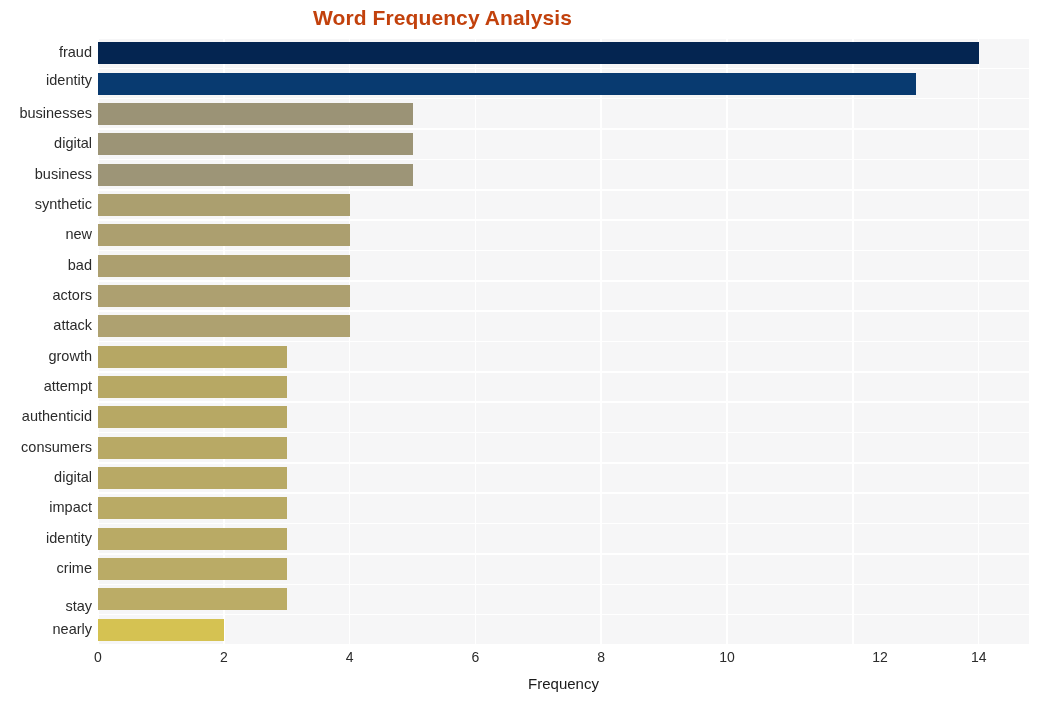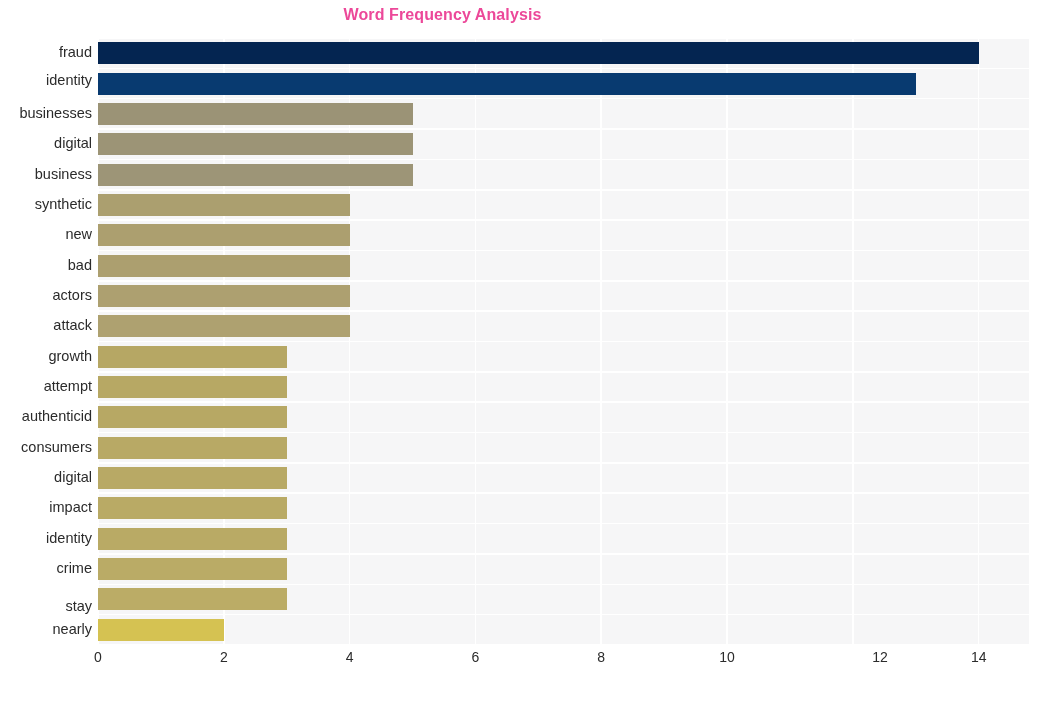--- a/index.html
+++ b/index.html
@@ -18,23 +18,23 @@
     overflow: hidden;
   }
 
   
   #chart-title {
     position: absolute;
     left: 0;
     top: 6px;
     width: 885px;
     text-align: center;
-    font-size: 16px;
+    font-size: 21px;
     font-weight: bold;
-    color: #ec4899;
+    color: #c2410c;
     letter-spacing: 0.1px;
   }
 
   
   #plot-area {
     position: absolute;
     left: 98px;
     top: 38px;
     width: 931px;
     height: 607px;
@@ -203,14 +203,15 @@
       <div class="xtick" style="left: 0px;">0</div>
       <div class="xtick" style="left: 125.811px;">2</div>
       <div class="xtick" style="left: 251.622px;">4</div>
       <div class="xtick" style="left: 377.432px;">6</div>
       <div class="xtick" style="left: 503.243px;">8</div>
       <div class="xtick" style="left: 629.054px;">10</div>
       <div class="xtick" style="left: 782px;">12</div>
       <div class="xtick" style="left: 880.676px;">14</div>
     </div>
 
+  <div id="xlabel">Frequency</div>
 
 </div>
 
 </body></html>

